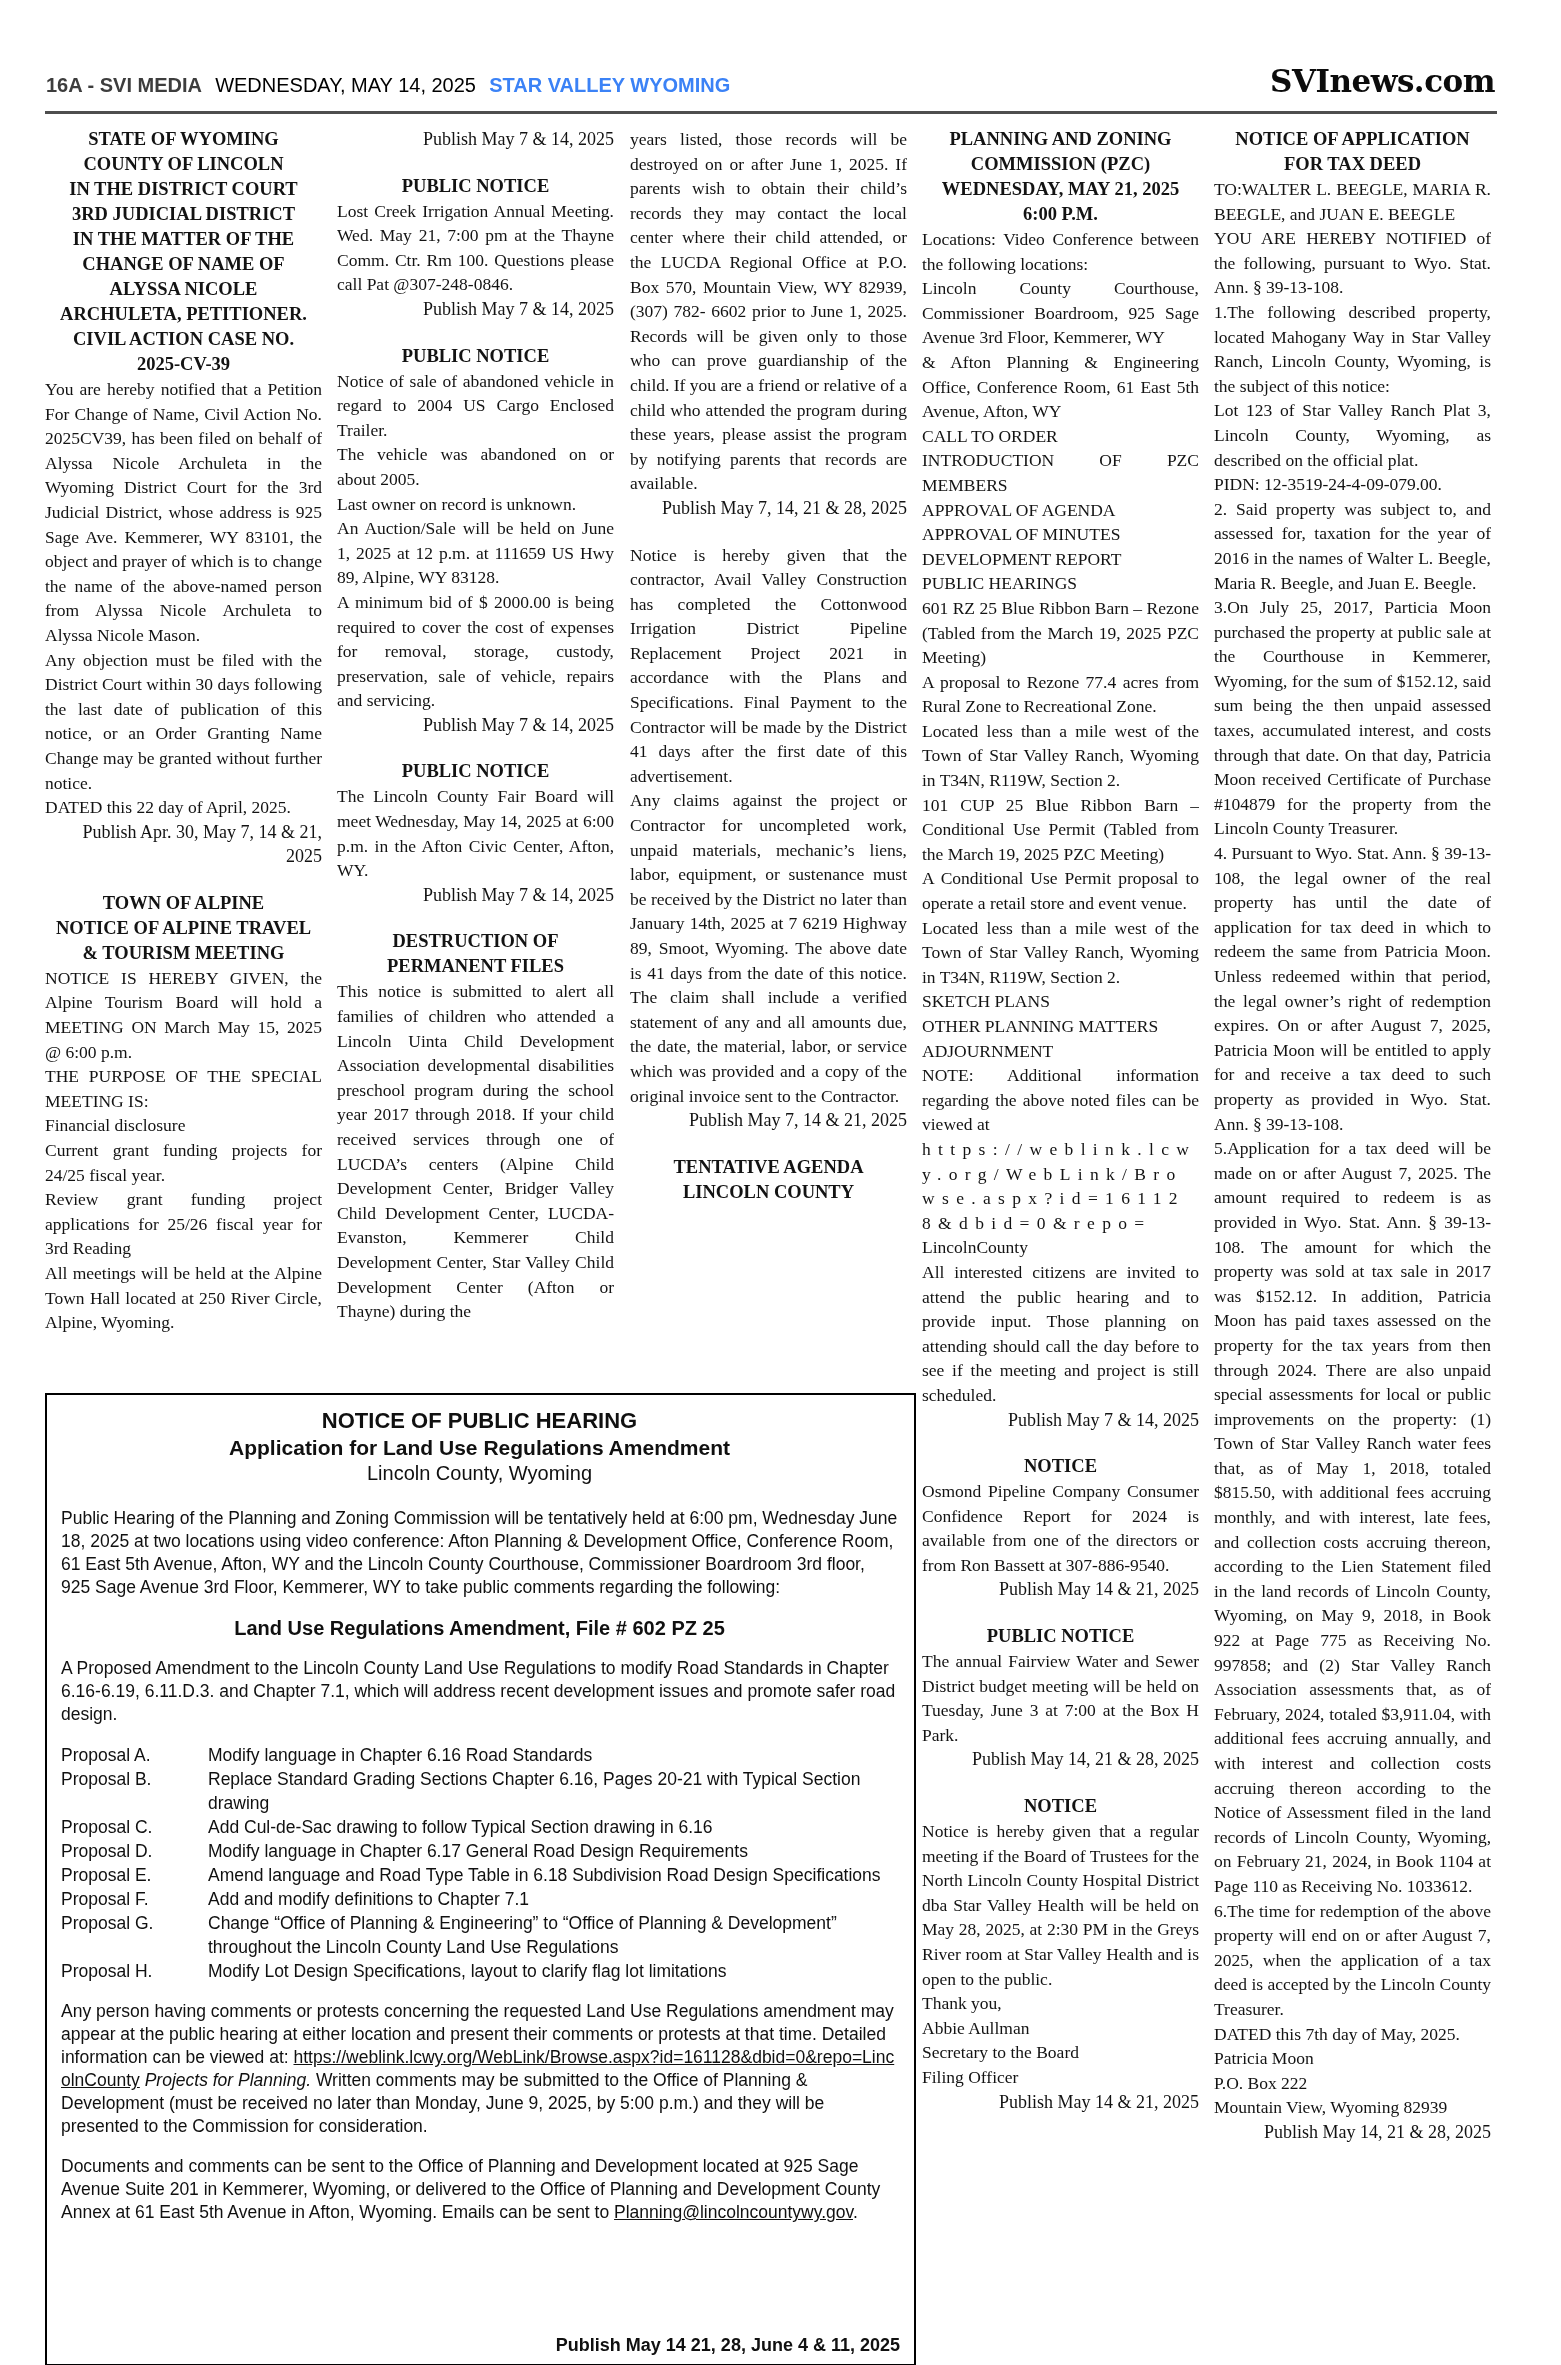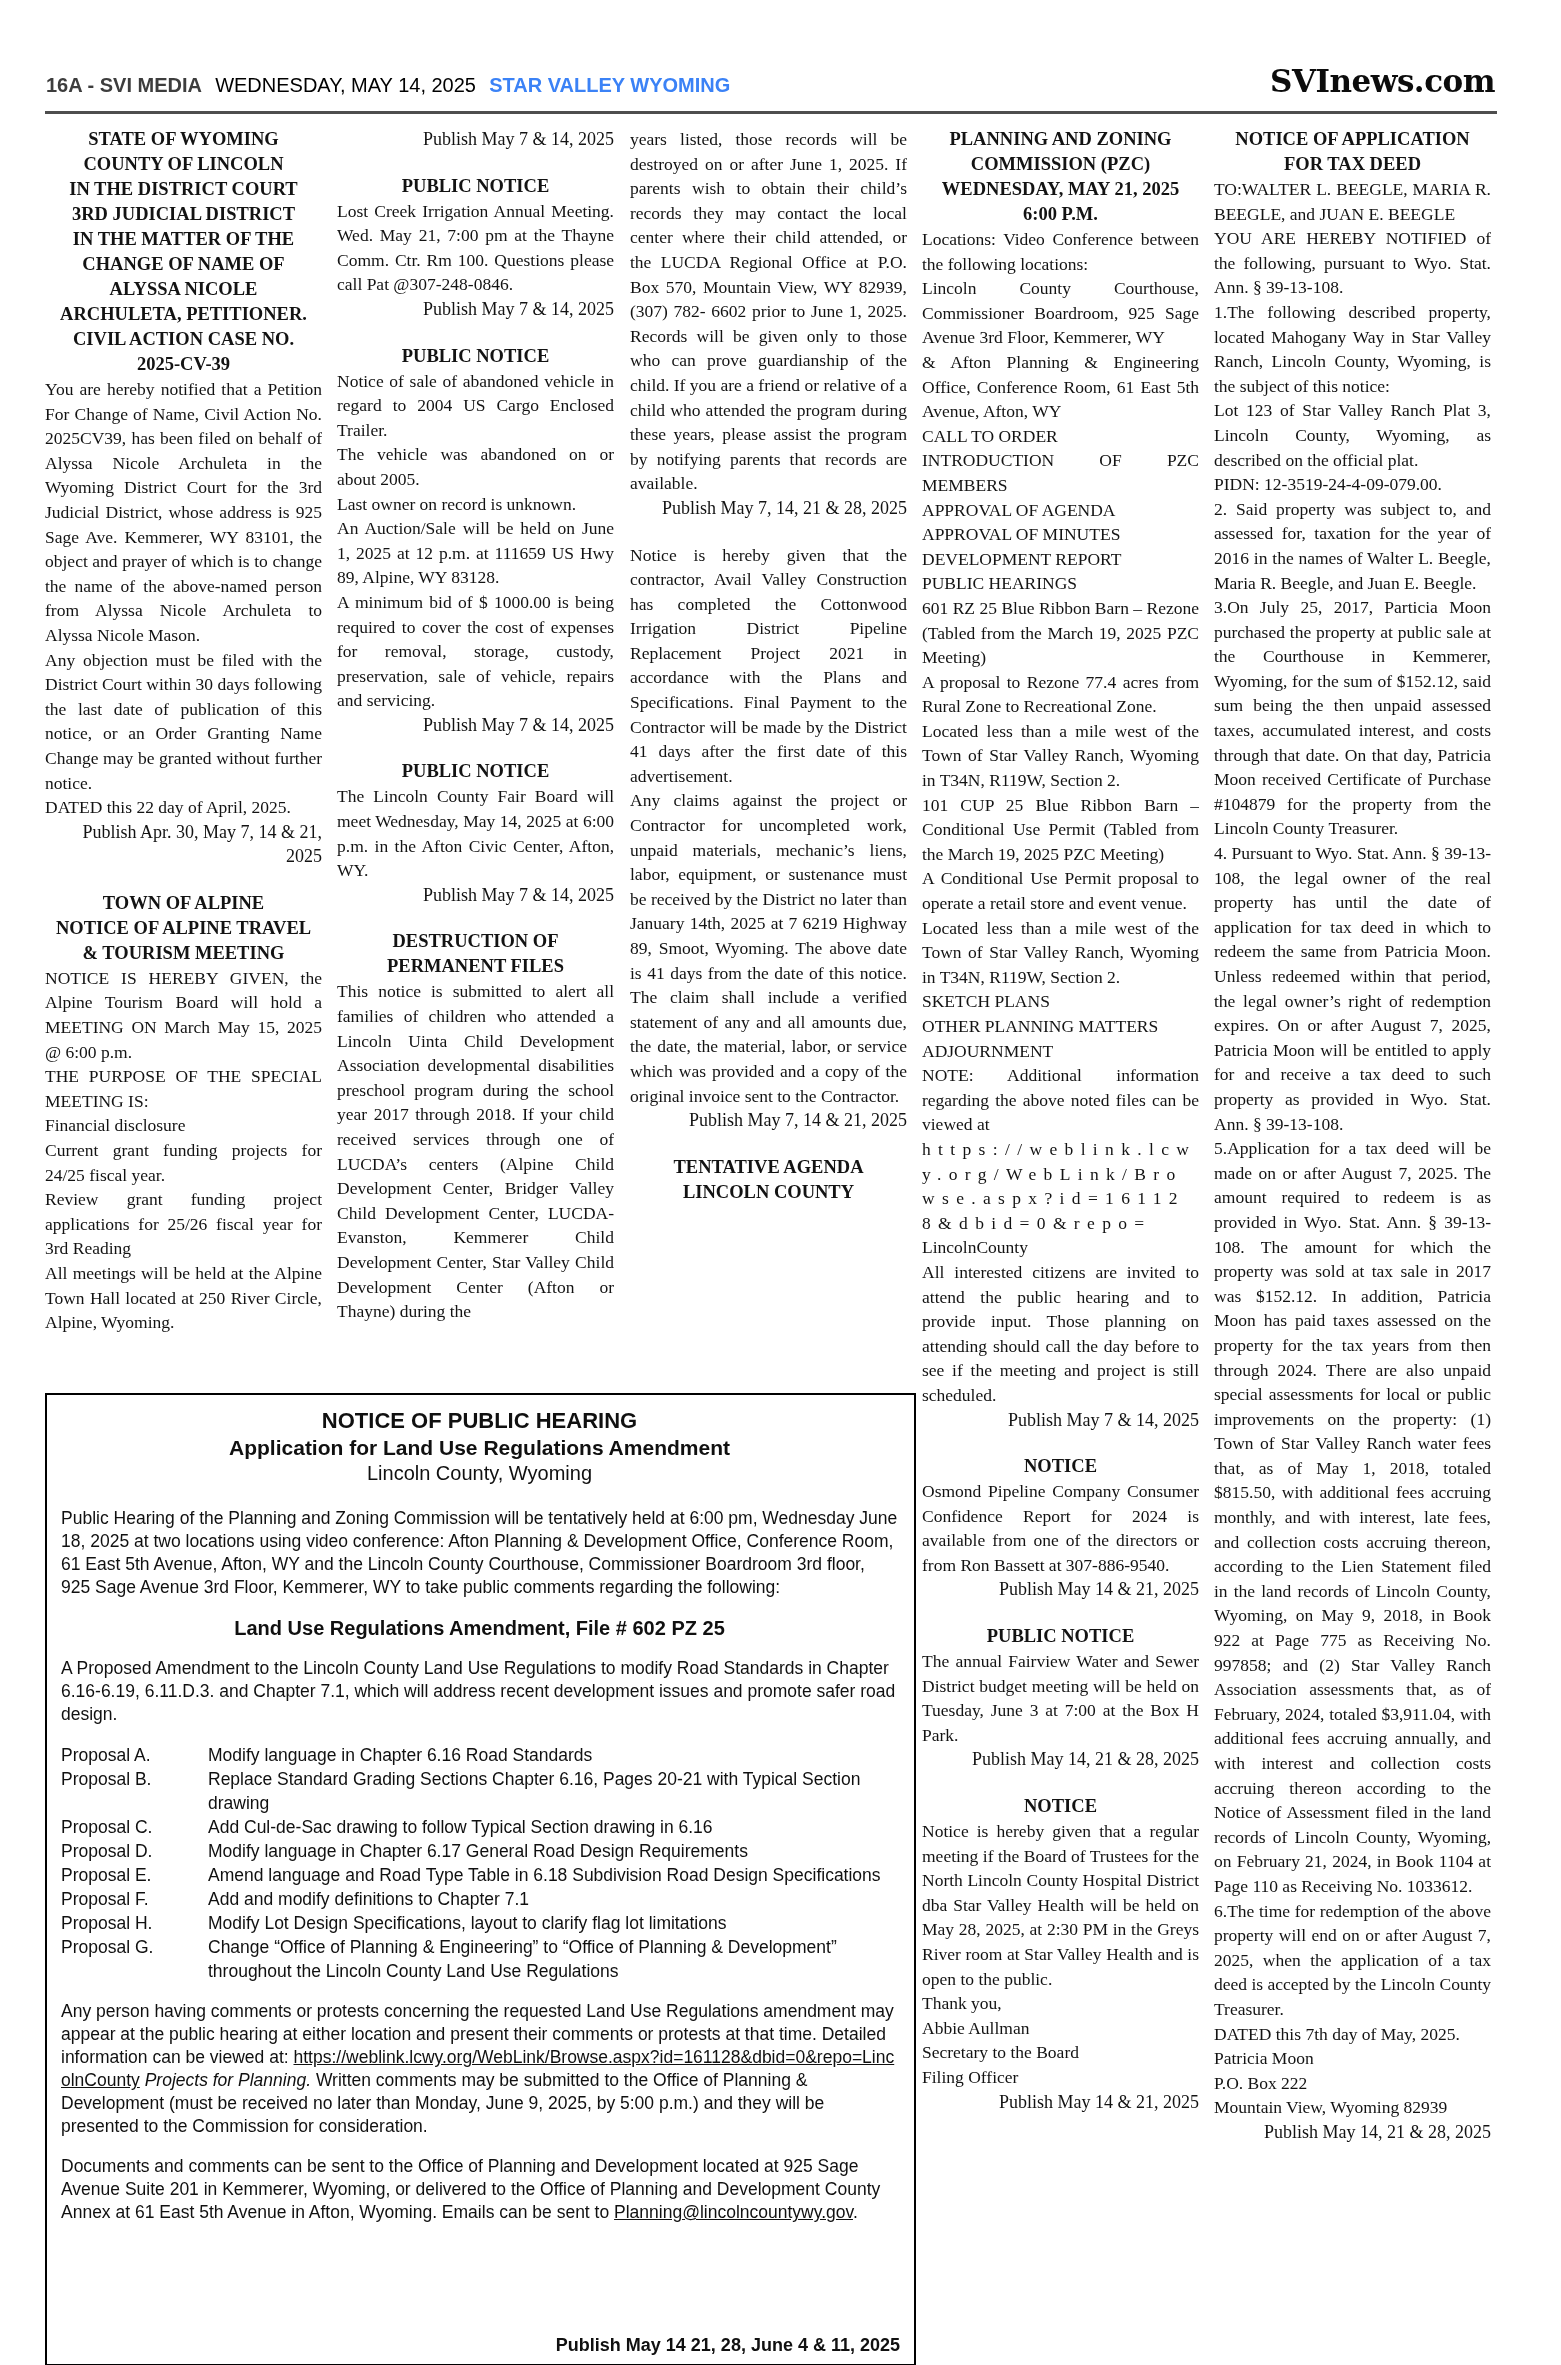--- a/index.html
+++ b/index.html
@@ -112,21 +112,21 @@
     <div class="para">Lost Creek Irrigation Annual Meeting. Wed. May 21, 7:00 pm at the Thayne Comm. Ctr. Rm 100. Questions please call Pat @307-248-0846.</div>
     <div class="publish">Publish May 7 &amp; 14, 2025</div>
     <div class="gap"></div>
     <div class="heading">
       <div class="hline">PUBLIC NOTICE</div>
     </div>
     <div class="para">Notice of sale of abandoned vehicle in regard to 2004 US Cargo Enclosed Trailer.</div>
     <div class="para">The vehicle was abandoned on or about 2005.</div>
     <div class="para">Last owner on record is unknown.</div>
     <div class="para">An Auction/Sale will be held on June 1, 2025 at 12 p.m. at 111659 US Hwy 89, Alpine, WY 83128.</div>
-    <div class="para">A minimum bid of $ 1000.00 is being required to cover the cost of expenses for removal, storage, custody, preservation, sale of vehicle, repairs and servicing.</div>
+    <div class="para">A minimum bid of $ 2000.00 is being required to cover the cost of expenses for removal, storage, custody, preservation, sale of vehicle, repairs and servicing.</div>
     <div class="publish">Publish May 7 &amp; 14, 2025</div>
     <div class="gap"></div>
     <div class="heading">
       <div class="hline">PUBLIC NOTICE</div>
     </div>
     <div class="para">The Lincoln County Fair Board will meet Wednesday, May 14, 2025 at 6:00 p.m. in the Afton Civic Center, Afton, WY.</div>
     <div class="publish">Publish May 7 &amp; 14, 2025</div>
     <div class="gap"></div>
     <div class="heading">
       <div class="hline">DESTRUCTION OF</div>
@@ -248,25 +248,25 @@
       </div>
       <div class="prop-row">
         <div class="prop-label">Proposal E.</div>
         <div class="prop-text">Amend language and Road Type Table in 6.18 Subdivision Road Design Specifications</div>
       </div>
       <div class="prop-row">
         <div class="prop-label">Proposal F.</div>
         <div class="prop-text">Add and modify definitions to Chapter 7.1</div>
       </div>
       <div class="prop-row">
+        <div class="prop-label">Proposal G.</div>
+        <div class="prop-text">Change “Office of Planning &amp; Engineering” to “Office of Planning &amp; Development” throughout the Lincoln County Land Use Regulations</div>
+      </div>
+      <div class="prop-row">
         <div class="prop-label">Proposal H.</div>
         <div class="prop-text">Modify Lot Design Specifications, layout to clarify flag lot limitations</div>
-      </div>
-      <div class="prop-row">
-        <div class="prop-label">Proposal G.</div>
-        <div class="prop-text">Change “Office of Planning &amp; Engineering” to “Office of Planning &amp; Development” throughout the Lincoln County Land Use Regulations</div>
       </div>
     </div>
   <div class="box-para" id="box-p3"><span>Any person having comments or protests concerning the requested Land Use Regulations amendment may appear at the public hearing at either location and present their comments or protests at that time.  Detailed information can be viewed at:  </span><a class="boxlink" href="#">https://weblink.lcwy.org/WebLink/Browse.aspx?id=161128&amp;dbid=0&amp;repo=LincolnCounty</a><span class="it"> Projects for Planning.</span><span>  Written comments may be submitted to the Office of Planning &amp; Development (must be received no later than Monday, June 9, 2025, by 5:00 p.m.) and they will be presented to the Commission for consideration.</span></div>
   <div class="box-para" id="box-p4"><span>Documents and comments can be sent to the Office of Planning and Development located at 925 Sage Avenue Suite 201 in Kemmerer, Wyoming, or delivered to the Office of Planning and Development County Annex at 61 East 5th Avenue in Afton, Wyoming. Emails can be sent to </span><a class="boxlink" href="#">Planning@lincolncountywy.gov</a><span>.</span></div>
   <div class="box-publish">Publish May 14 21, 28, June 4 &amp; 11, 2025</div>
 </div>
 
 
 </body></html>

